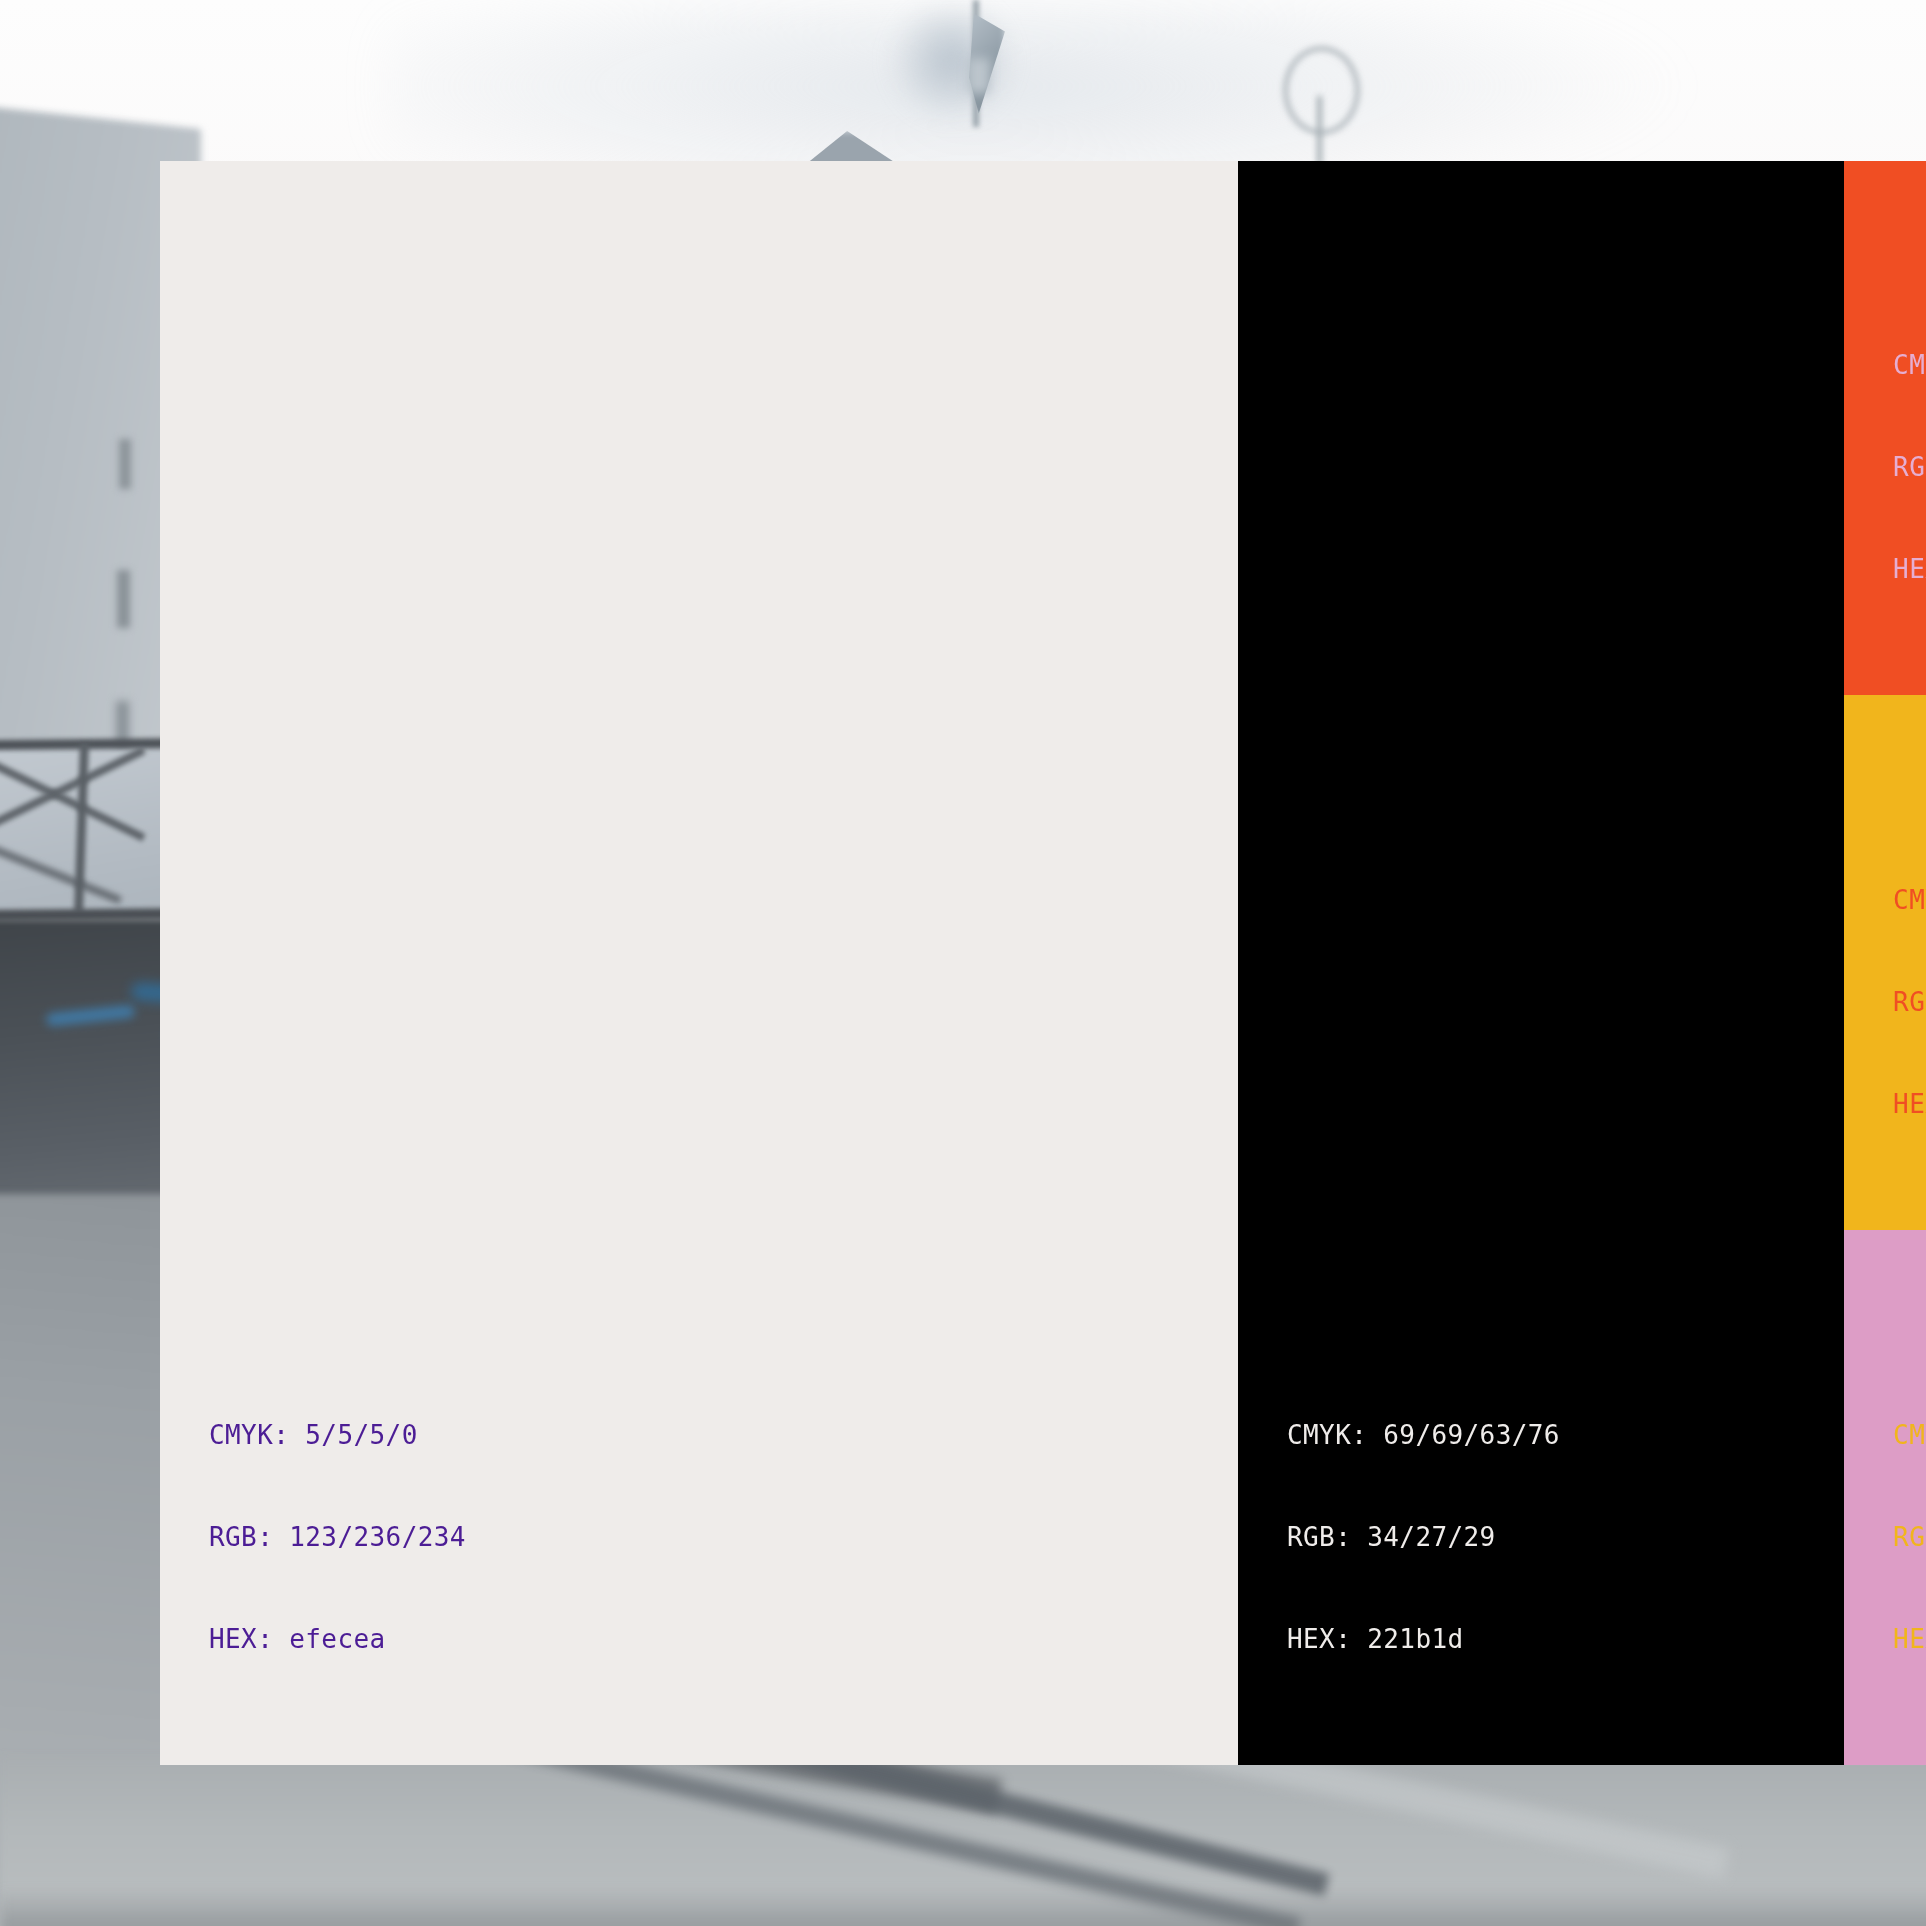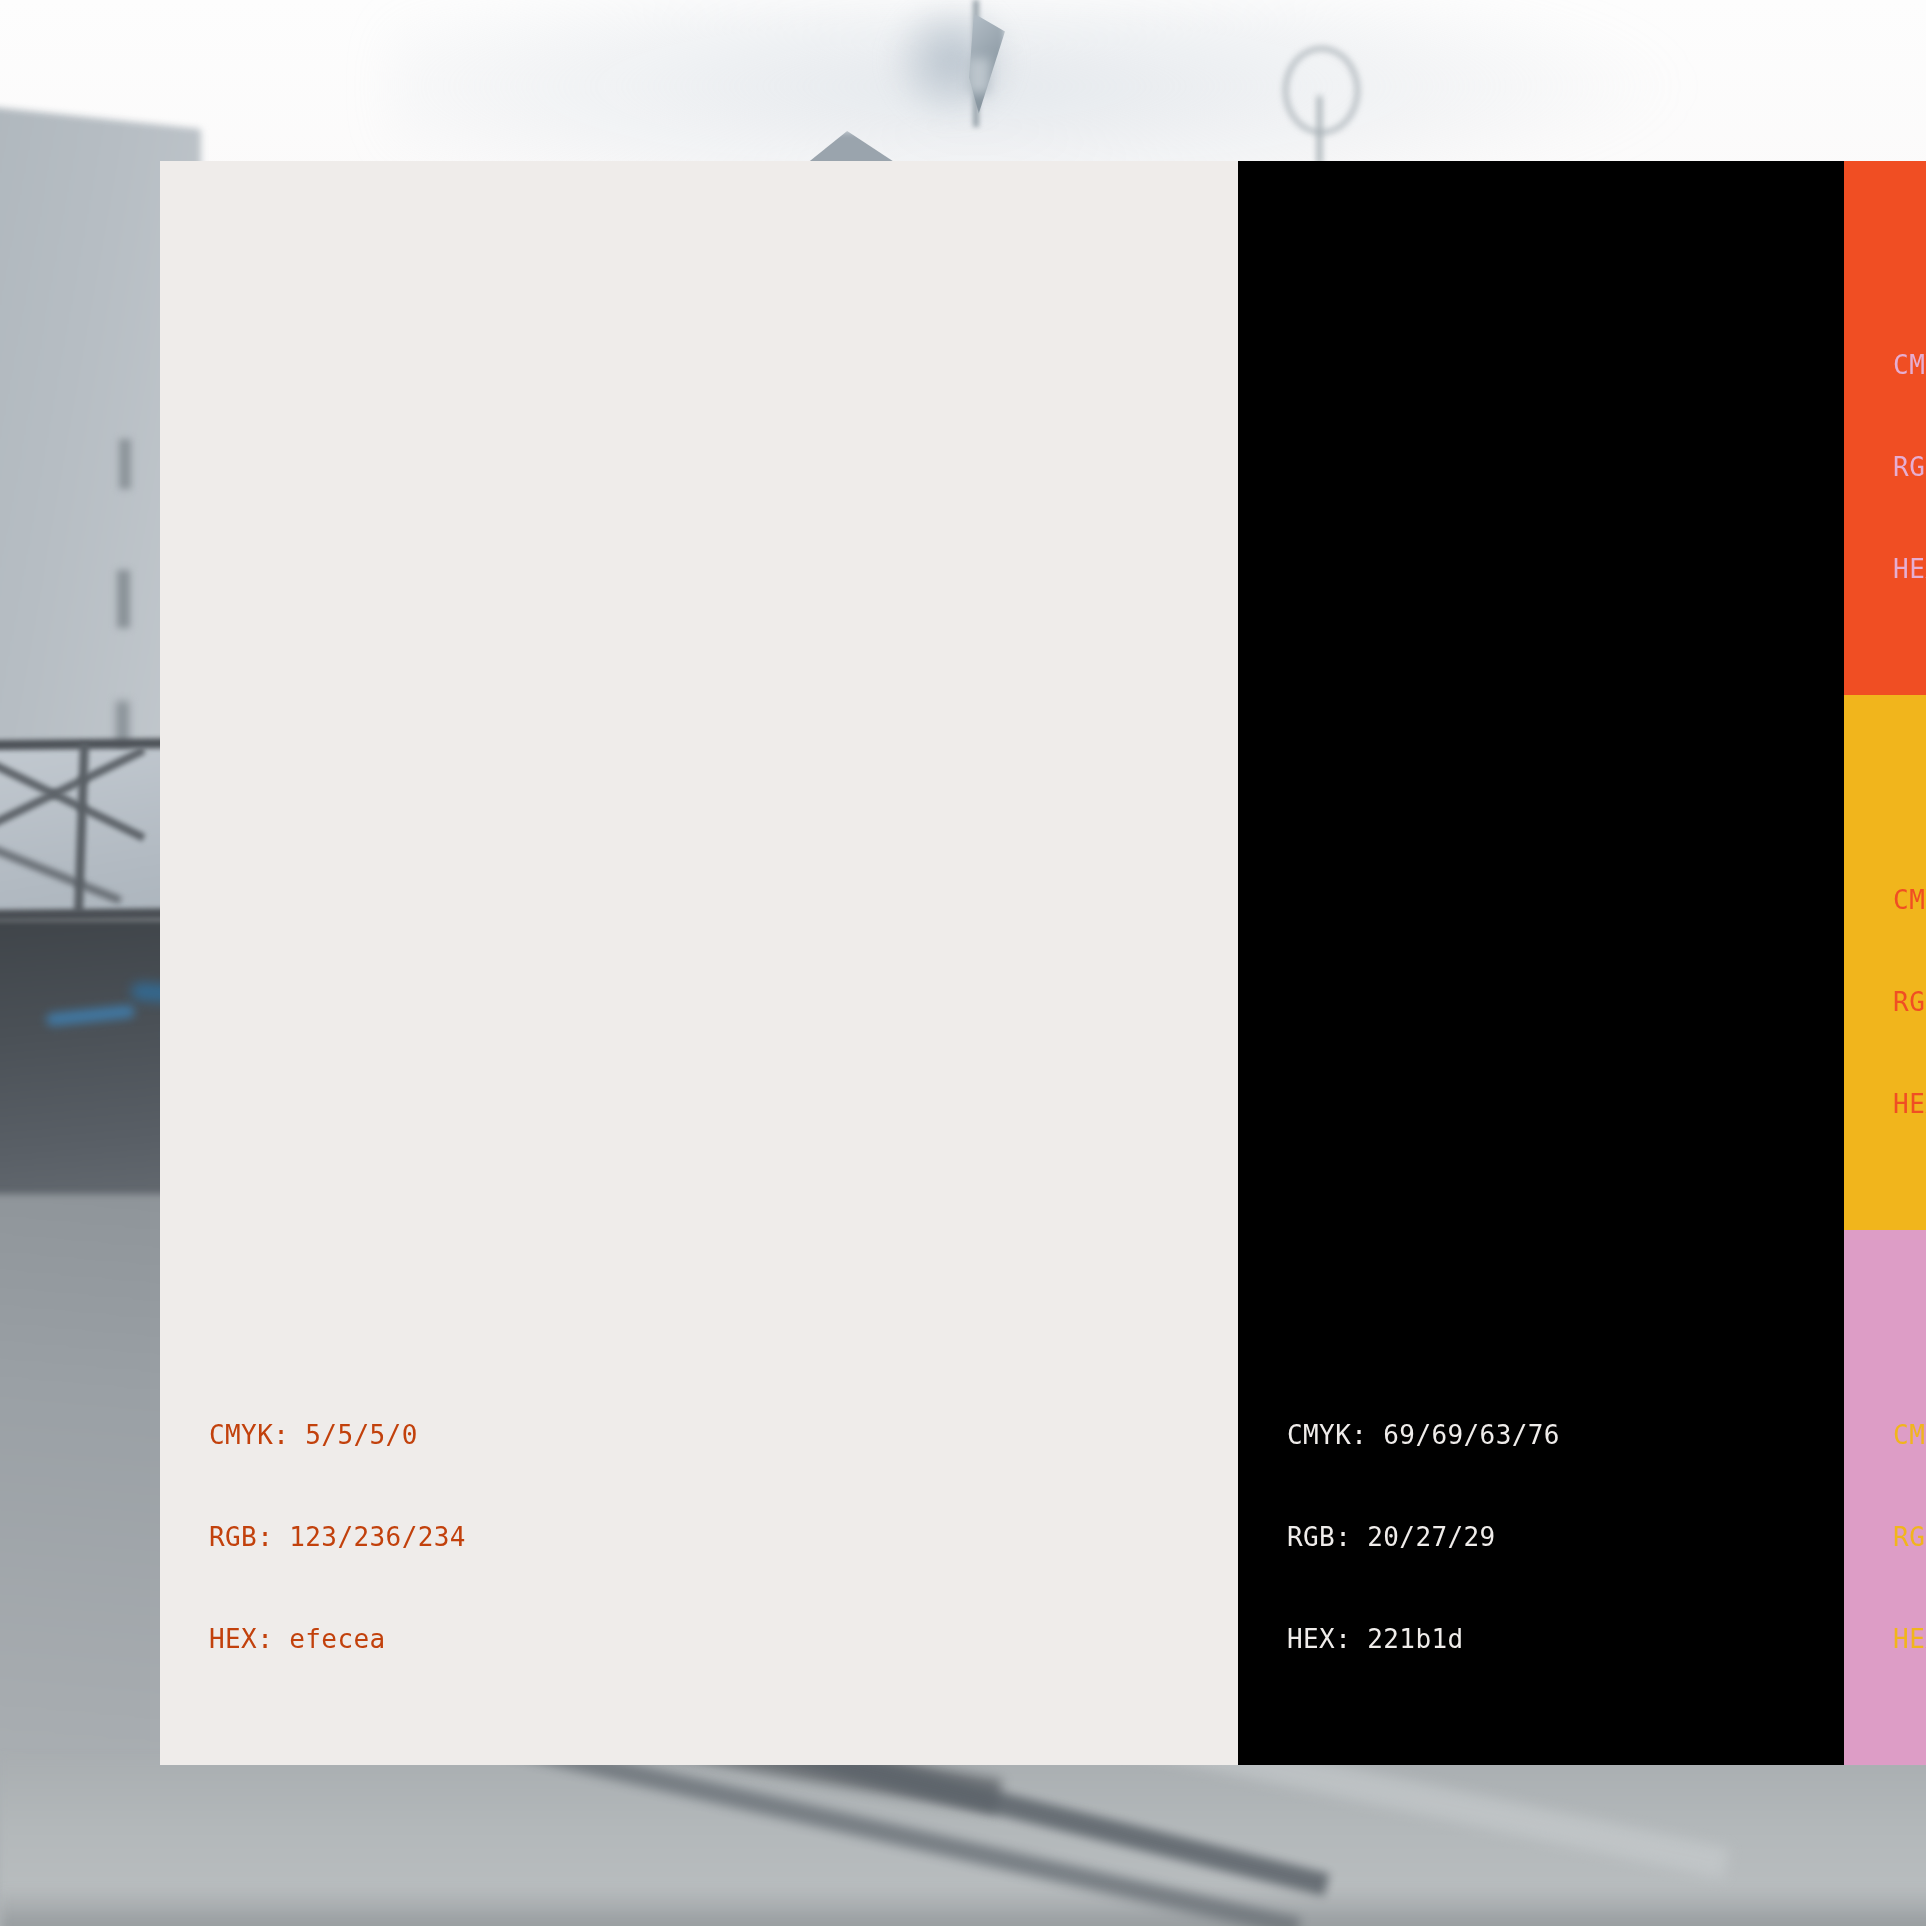--- a/index.html
+++ b/index.html
@@ -143,21 +143,21 @@
 
   .sw-info {
     position:absolute;
     left:49px;
     bottom:41px;
     font-size:26px;
     line-height:34px;
     letter-spacing:0.4px;
     white-space:pre;
   }
-  .sw-cream  .sw-info { color:#c2410c; }
+  .sw-cream  .sw-info { color:#4c1d95; }
   .sw-black  .sw-info { color:#efecea; }
   .sw-orange .sw-info { color:#e6aed2; }
   .sw-yellow .sw-info { color:#f04e23; }
   .sw-pink   .sw-info { color:#f1b51c; }
 
   .sw-line { display:block; }
 </style>
 </head>
 <body>
 
@@ -208,21 +208,21 @@
         <span class="sw-line">RGB: 123/236/234</span>
         <span class="sw-line">HEX: efecea</span>
       </div>
     </div>
   </div>
 
   <div class="col-black">
     <div class="swatch sw-black">
       <div class="sw-info">
         <span class="sw-line">CMYK: 69/69/63/76</span>
-        <span class="sw-line">RGB: 20/27/29</span>
+        <span class="sw-line">RGB: 34/27/29</span>
         <span class="sw-line">HEX: 221b1d</span>
       </div>
     </div>
   </div>
 
   <div class="col-stack">
 
     <div class="swatch sw-orange">
       <div class="sw-info">
         <span class="sw-line">CMYK: 0/85/98/0</span>

